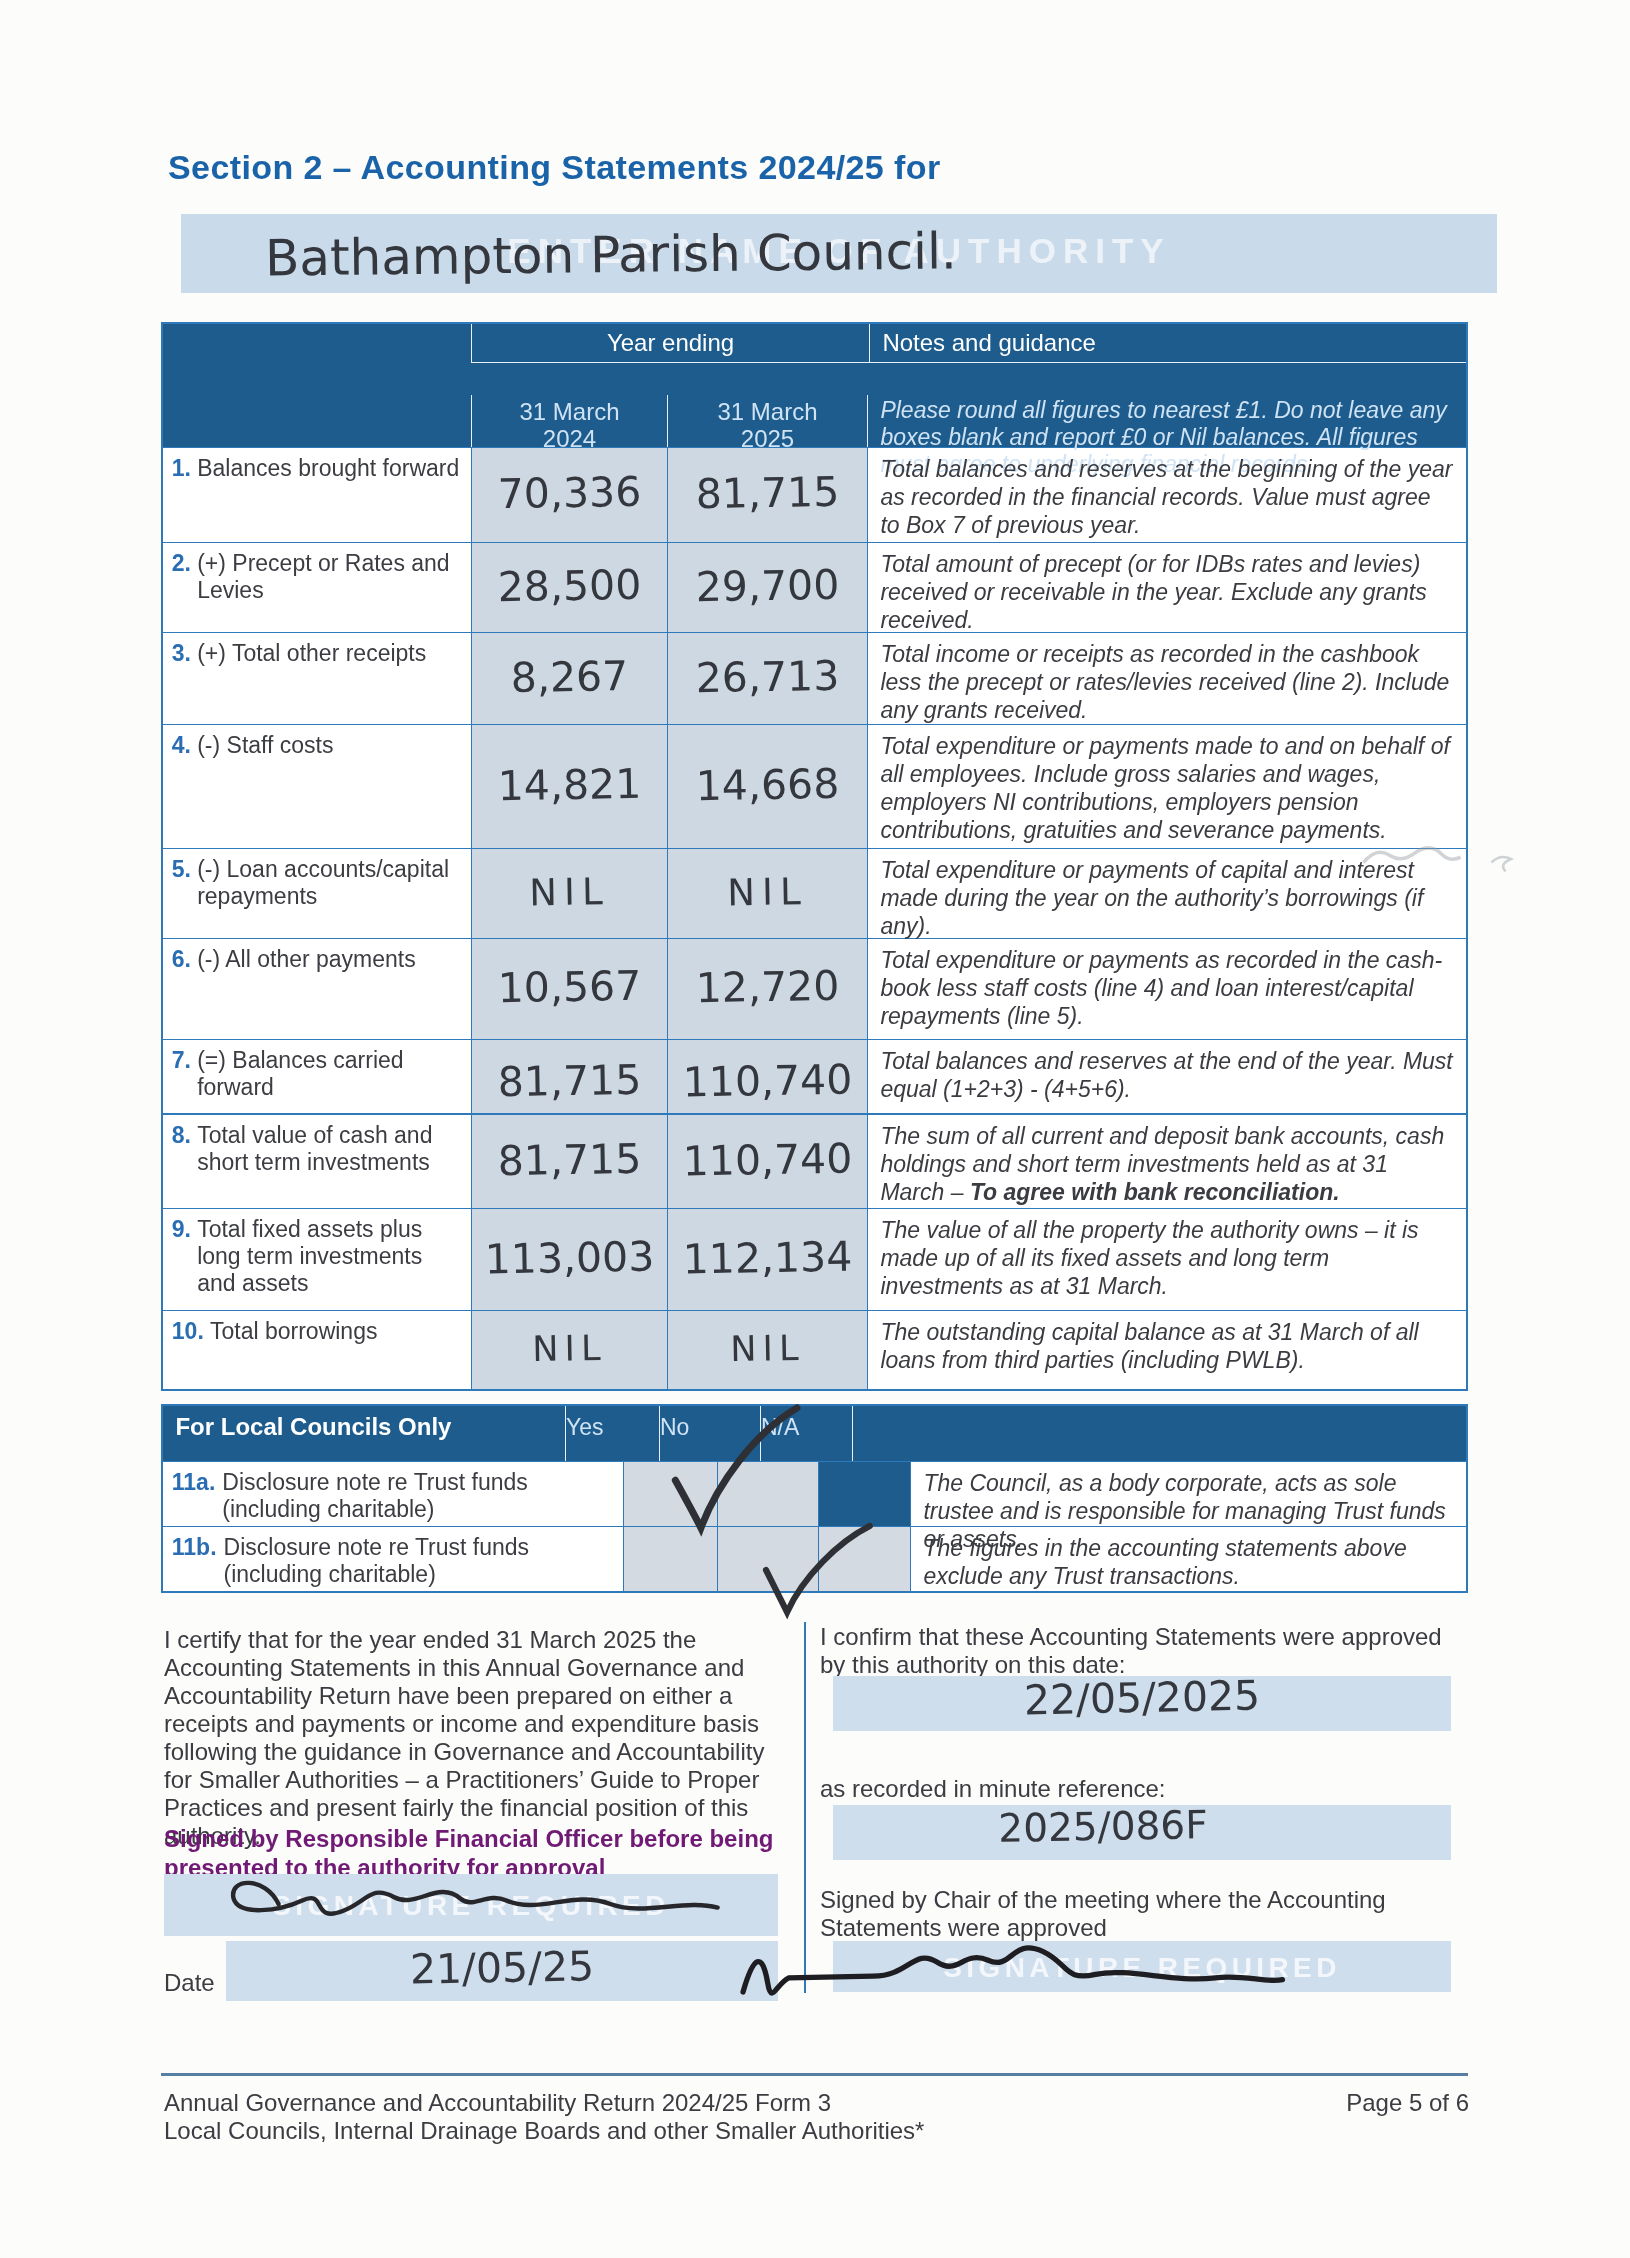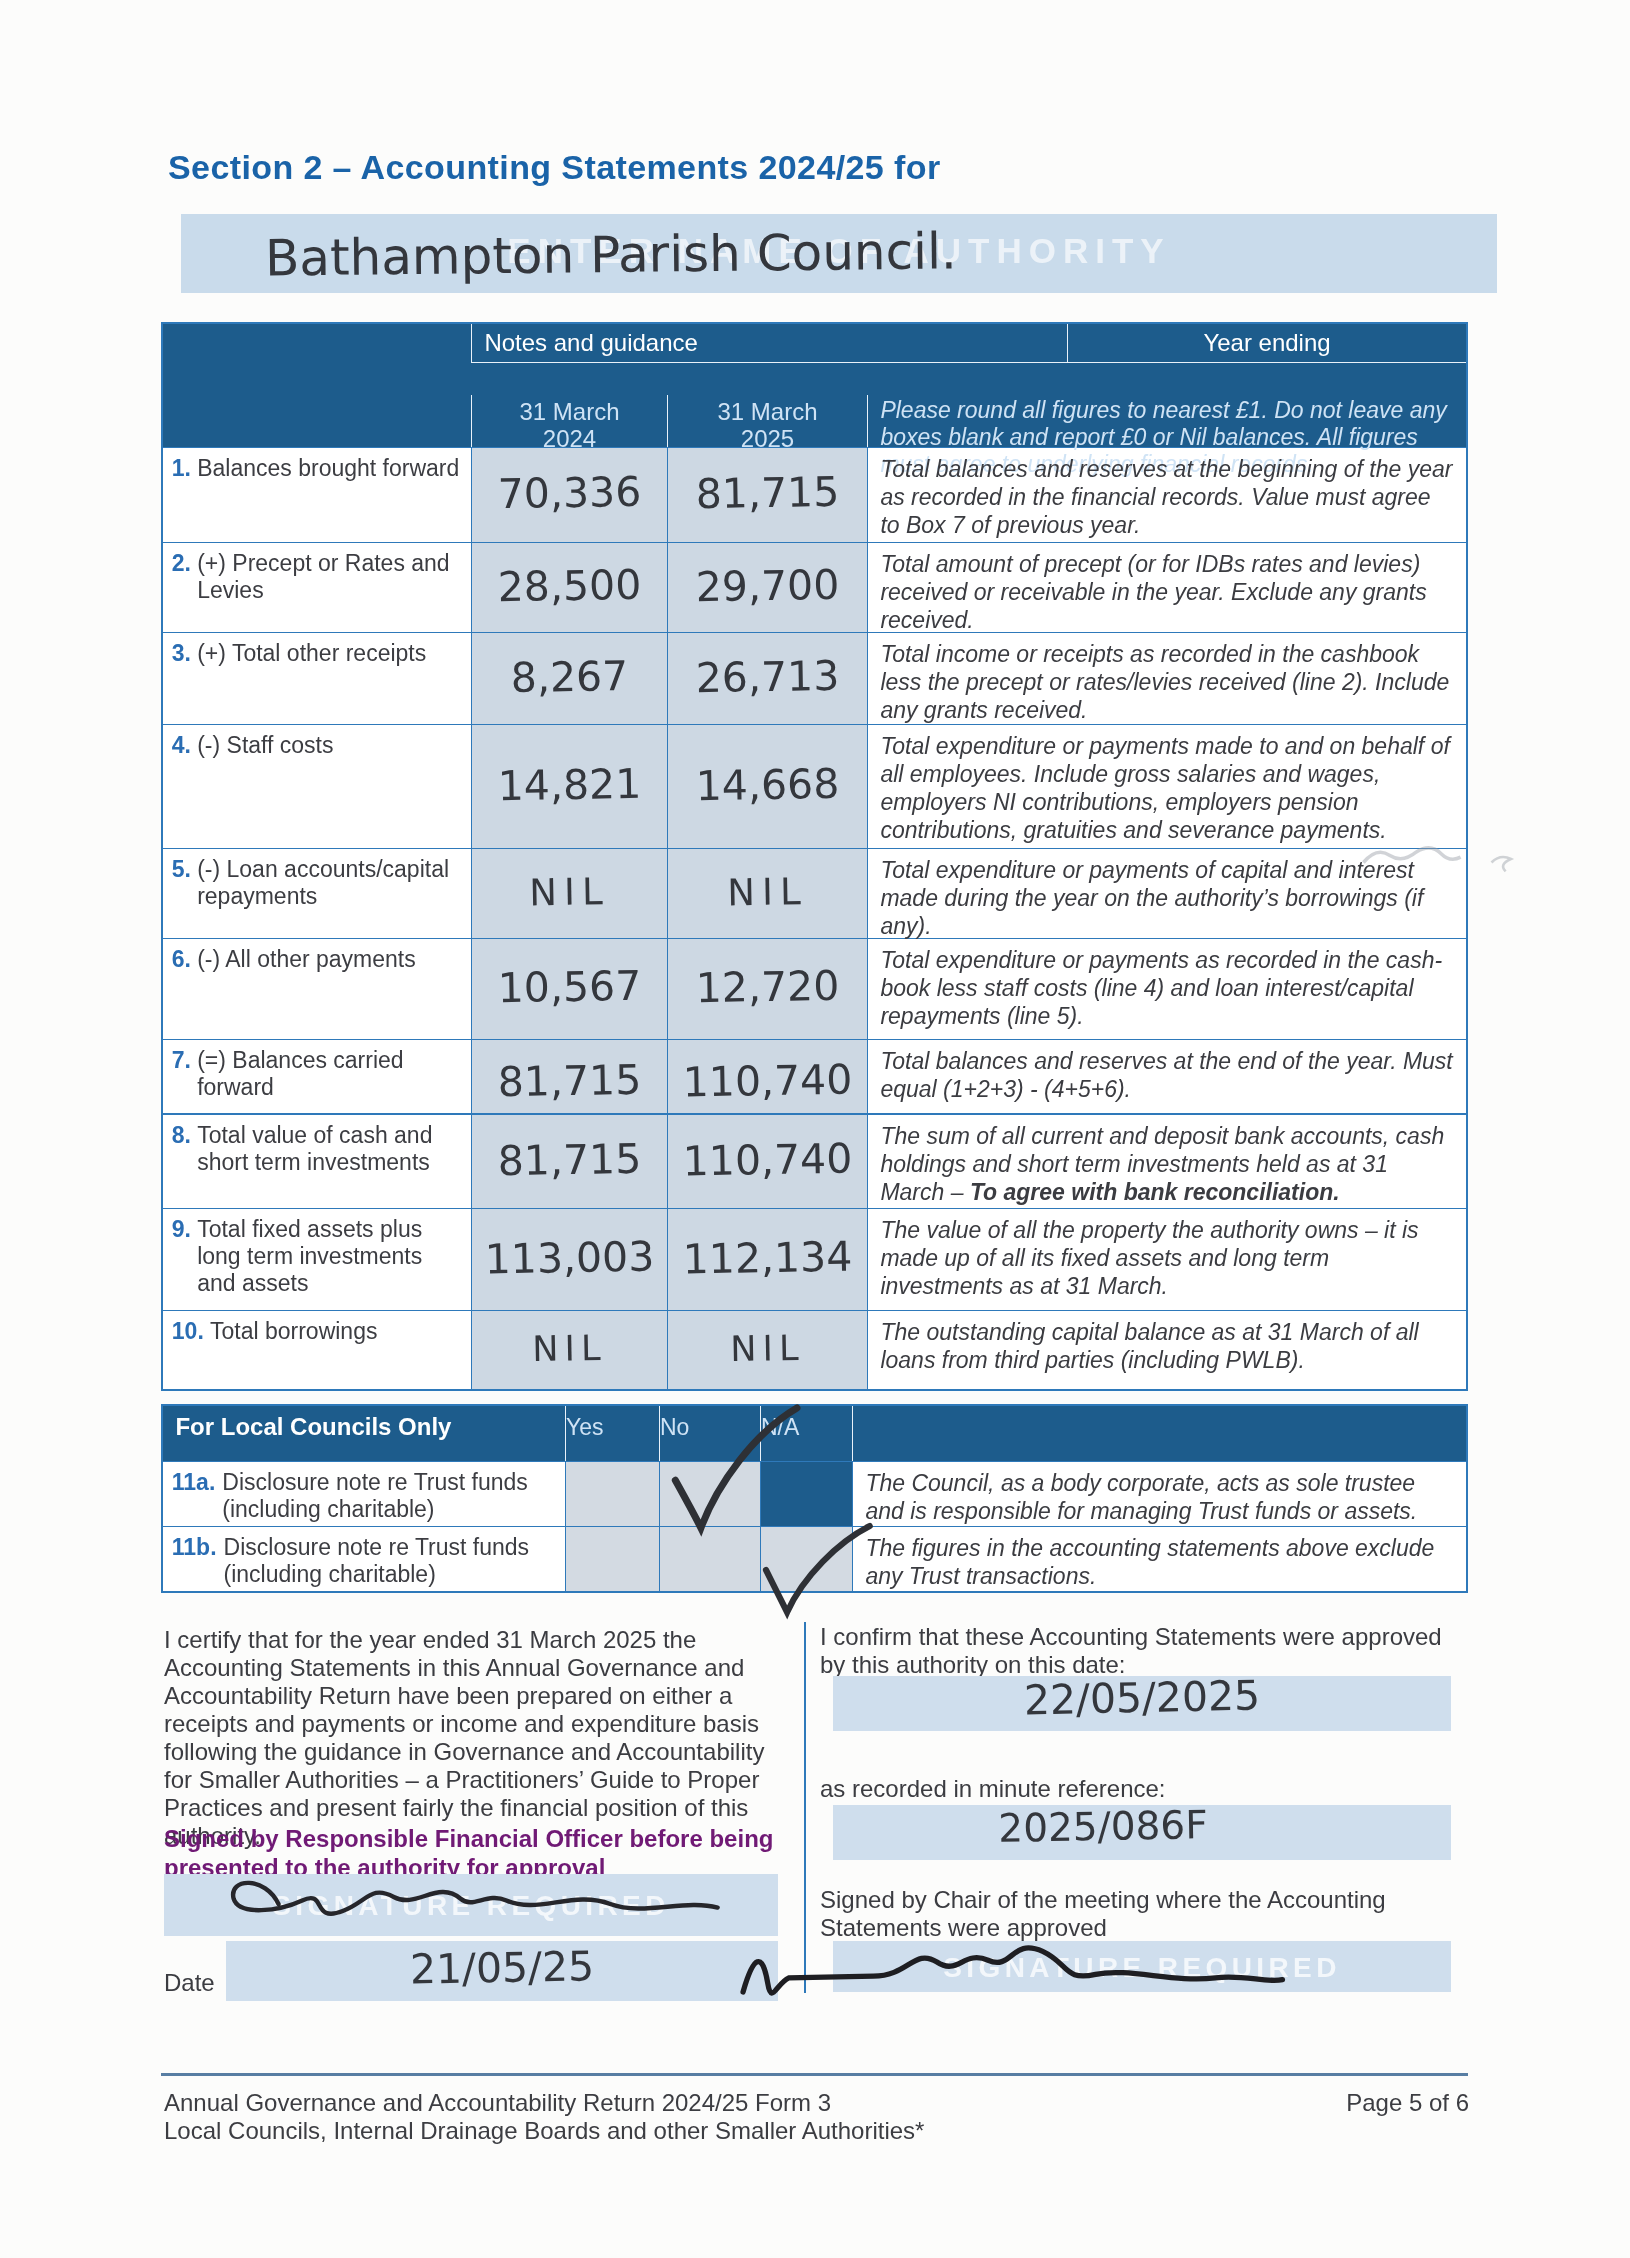--- a/index.html
+++ b/index.html
@@ -41,21 +41,21 @@
   .hA .cy{width:398px;text-align:center;font-size:24px;line-height:37px;border-bottom:1.8px solid #e9f2fa;}
   .hA .c1h{width:309px;border-bottom:none;}
   .hA .c4h{flex:1;font-size:24px;line-height:37px;padding:0 0 0 12.4px;border-bottom:1.8px solid #e9f2fa;}
   .hB{height:85px;border-bottom:1.8px solid #2e79ba;}
   .hB .c{color:#cfe3f5;margin-top:32px;}
   .hB .c1h{width:309px;}
   .hB .c2h{width:196px;text-align:center;font-size:24px;line-height:27px;padding-top:2.6px;}
   .hB .c3h{width:200px;text-align:center;font-size:24px;line-height:27px;padding-top:2.6px;}
   .hB .c4h{flex:1;font-style:italic;font-size:23px;line-height:27px;padding:1.8px 8.8px 0 12.4px;}
   
-  .lc1{width:403px;padding:7px 5.3px 0 8.8px;display:flex;}
+  .lc1{width:461px;padding:7px 5.3px 0 8.8px;display:flex;}
   .lcY{width:94px;}
   .lcN{width:101px;}
   .lcA{width:92px;}
   .lhead{background:#1d5c8c;color:#fff;height:56px;}
   .lhead .c{border-right:1.8px solid #e9f2fa;}
   .lhead .c:last-child{border-right:none;}
   .lhead .t{font-size:24px;font-weight:bold;line-height:42px;padding-left:12.4px;}
   .lhead .col{text-align:left;font-size:23px;line-height:42px;color:#cfe3f5;}
   .shade2{background:#d3dae2;}
   .darkcell{background:#1d5c8c;}
@@ -79,22 +79,22 @@
 
   <div class="abs title">Section 2 – Accounting Statements 2024/25 for</div>
 
   <div class="abs nameband"></div>
   <div class="abs name-watermark">ENTER NAME OF AUTHORITY</div>
   <div class="abs hw name-hw">Bathampton Parish Council.</div>
 
   <div class="tbl" style="top:322px;">
     <div class="trow thead hA">
       <div class="c c1h"></div>
+      <div class="c cy">Year ending</div>
       <div class="c c4h">Notes and guidance</div>
-      <div class="c cy">Year ending</div>
     </div>
     <div class="trow thead hB">
       <div class="c c1h"></div>
       <div class="c c2h">
         <div>31 March</div>
         <div>2024</div>
         <div>£</div>
       </div>
       <div class="c c3h">
         <div>31 March</div>

